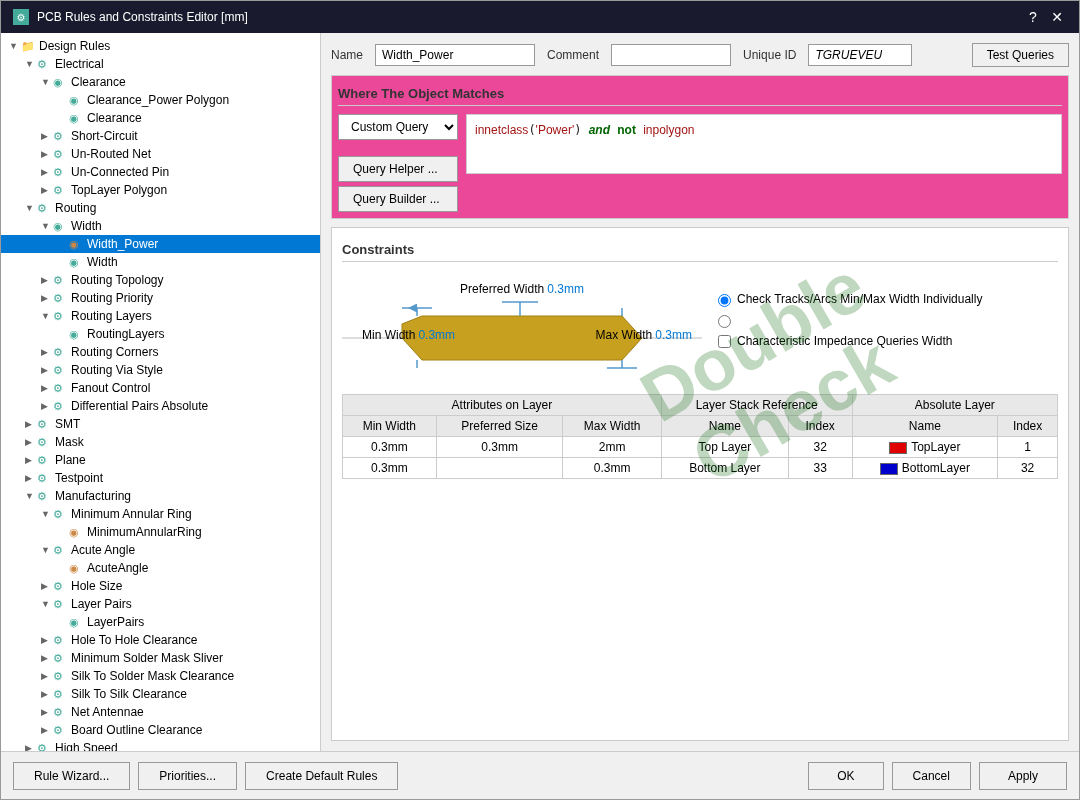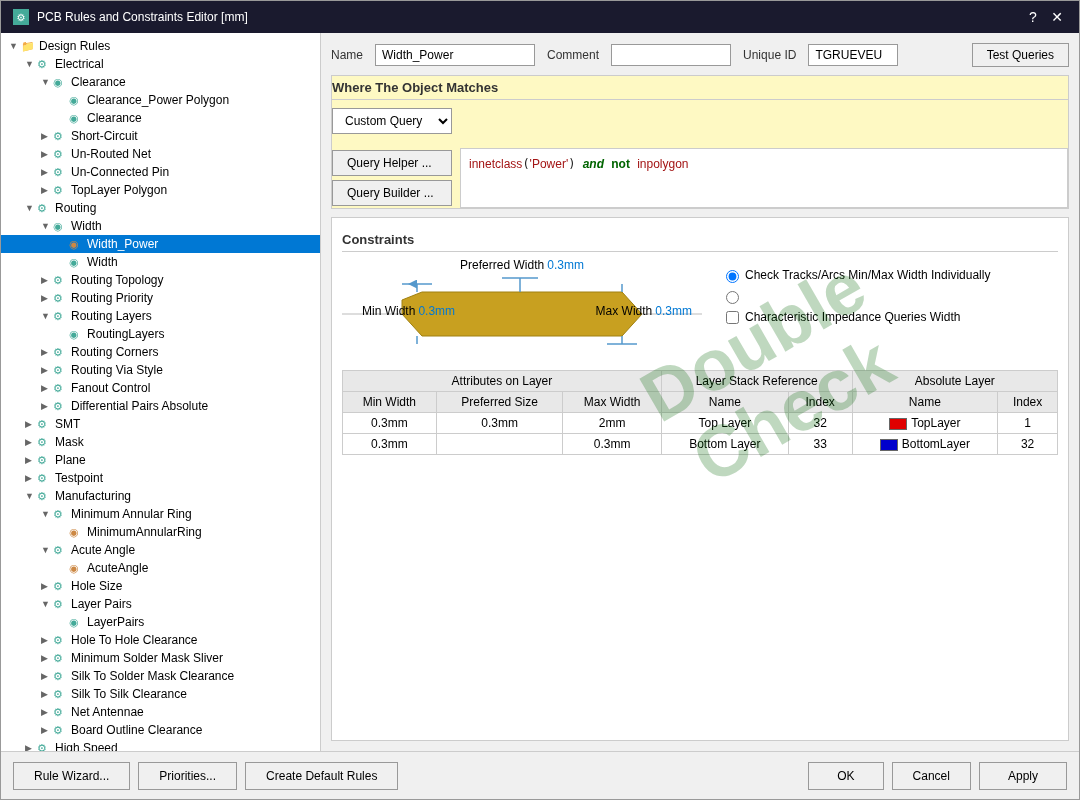--- a/index.html
+++ b/index.html
@@ -29,32 +29,32 @@
     .left-panel-scroll::-webkit-scrollbar-thumb { background: #c1c1c1; }
 
     
     .right-panel { flex: 1; background: #f0f0f0; display: flex; flex-direction: column; overflow: hidden; padding: 10px; gap: 8px; }
 
     .rule-header { display: flex; align-items: center; gap: 12px; background: #f0f0f0; }
     .rule-header label { font-size: 12px; color: #333; }
     .rule-header input { border: 1px solid #999; padding: 3px 6px; font-size: 12px; background: white; }
     .name-input { width: 160px; }
     .comment-input { width: 120px; }
-    .uid-input { width: 90px; }
+    .uid-input { width: 104px; font-style: italic; }
     .test-queries-btn { margin-left: auto; padding: 4px 14px; background: #f0f0f0; border: 1px solid #999; cursor: pointer; font-size: 12px; }
 
     .section-title { font-size: 13px; font-weight: bold; color: #333; padding: 4px 0; border-bottom: 1px solid #ccc; margin-bottom: 6px; }
 
-    .where-section { background: #fef9c3; border: 1px solid #ccc; padding: 0; }
+    .where-section { background: #ec4899; border: 1px solid #ccc; padding: 6px; }
     .where-section .section-title { margin-bottom: 8px; }
     .query-controls { display: flex; gap: 8px; align-items: flex-start; }
     .query-dropdown { padding: 4px 8px; border: 1px solid #999; background: white; font-size: 12px; cursor: pointer; min-width: 120px; }
     .query-buttons { display: flex; flex-direction: column; gap: 4px; }
     .query-btn { padding: 5px 14px; background: #f0f0f0; border: 1px solid #999; cursor: pointer; font-size: 12px; text-align: left; }
-    .query-editor { flex: 1; border: 1px solid #ccc; padding: 6px 8px; font-family: monospace; font-size: 12px; min-height: 60px; background: white; color: #222; line-height: 1.5; margin-top: 40px; }
+    .query-editor { flex: 1; border: 1px solid #ccc; padding: 6px 8px; font-family: monospace; font-size: 12px; min-height: 60px; background: white; color: #222; line-height: 1.5; }
     .query-editor .kw-innetclass { color: #a31515; }
     .query-editor .kw-and { color: #006400; font-weight: bold; font-style: italic; }
     .query-editor .kw-not { color: #006400; font-weight: bold; }
     .query-editor .kw-inpolygon { color: #a31515; }
     .query-editor .str { color: #a31515; }
 
     .constraints-section { background: white; border: 1px solid #ccc; padding: 10px; flex: 1; overflow: hidden; display: flex; flex-direction: column; }
     .constraints-section .section-title { }
     .radio-group { display: flex; align-items: flex-start; gap: 6px; }
     .radio-group input[type=radio] { margin-top: 2px; }
@@ -76,21 +76,21 @@
     .apply-btn { padding: 6px 28px; border: 1px solid #999; background: #f0f0f0; cursor: pointer; font-size: 12px; }
 
     
     .watermark { position: absolute; top: 50%; left: 50%; transform: translate(-20%, -60%) rotate(-30deg); font-size: 72px; font-weight: bold; color: rgba(0,100,0,0.25); pointer-events: none; z-index: 100; white-space: nowrap; text-align: center; line-height: 1.1; }
 
     .right-panel-wrapper { flex: 1; position: relative; display: flex; flex-direction: column; overflow: hidden; }
 
     .preferred-width-area { text-align: center; margin-bottom: 2px; font-size: 11px; }
     .preferred-width-area .val { color: #0078d4; }
 
-    .constraints-body { display: flex; gap: 24px; margin-top: 0; }
+    .constraints-body { display: flex; gap: 16px; margin-top: 14px; }
     .constraints-diagram { flex: 0 0 auto; }
     .constraints-options { flex: 1; display: flex; flex-direction: column; gap: 6px; padding-top: 10px; }
   </style>
 </head>
 <body>
 
 <div class="window">
 
   <div class="title-bar">
     <div class="title-bar-left">

